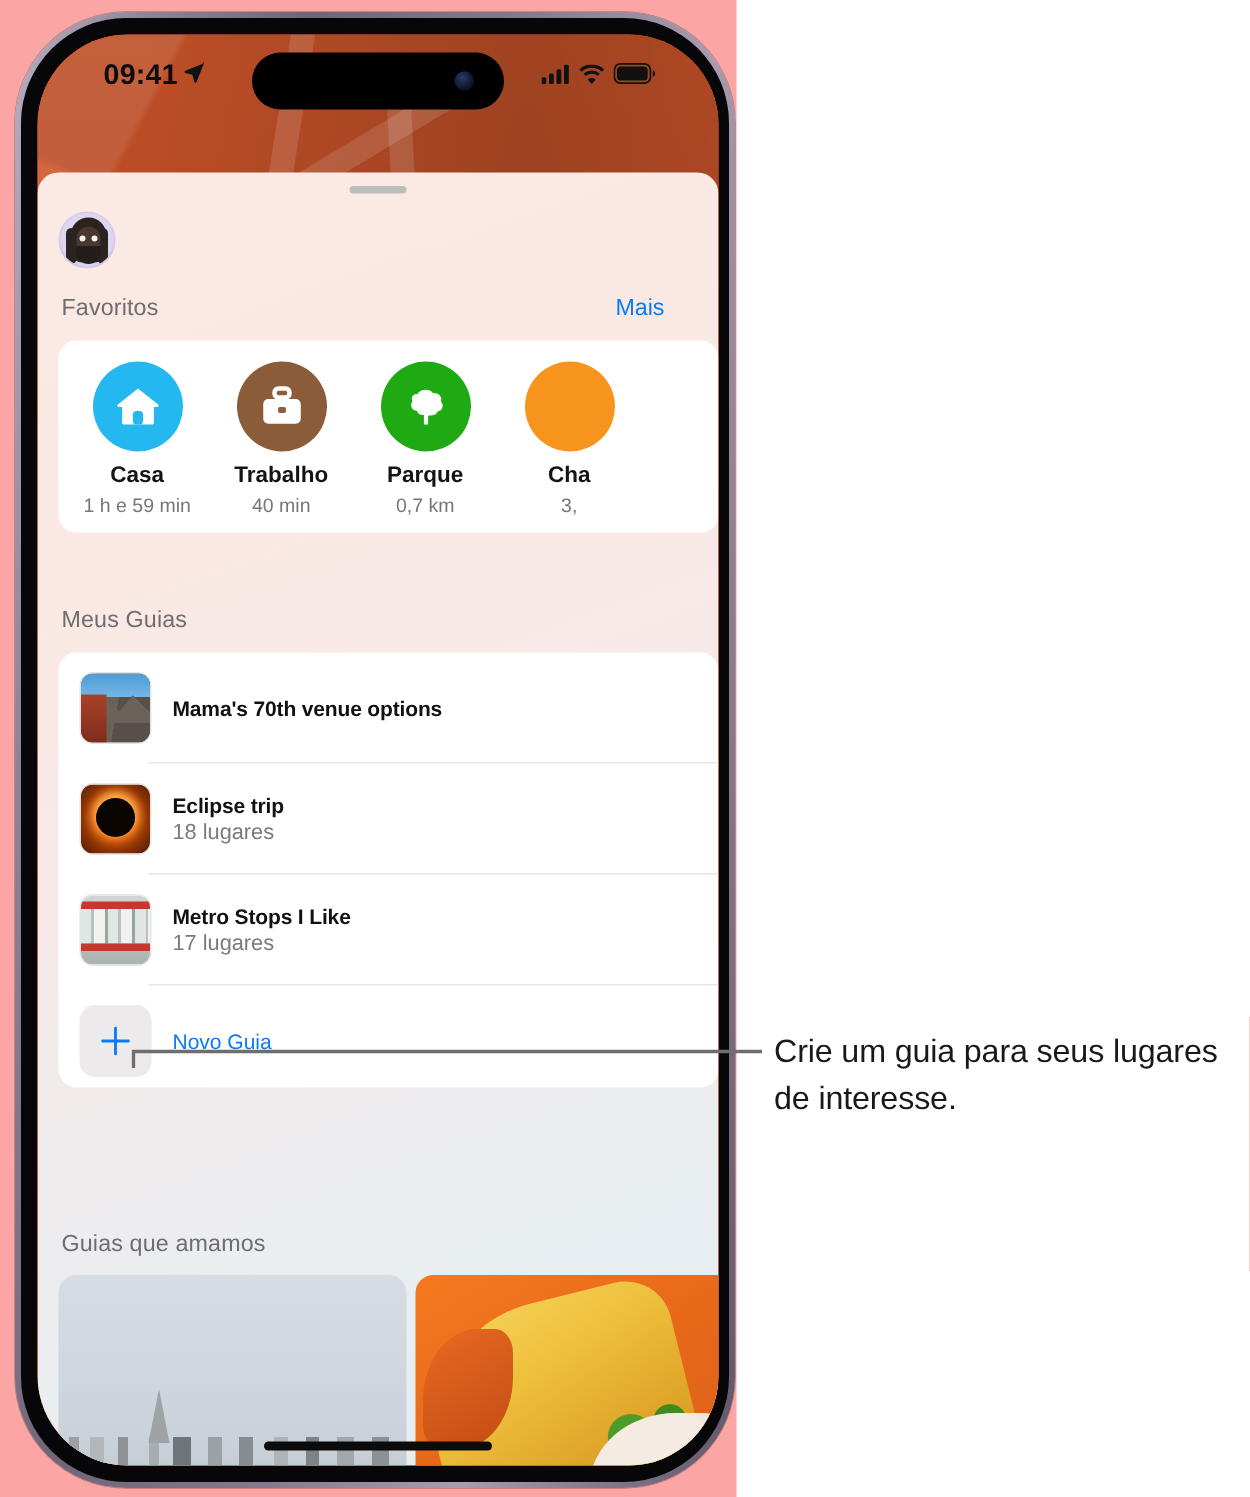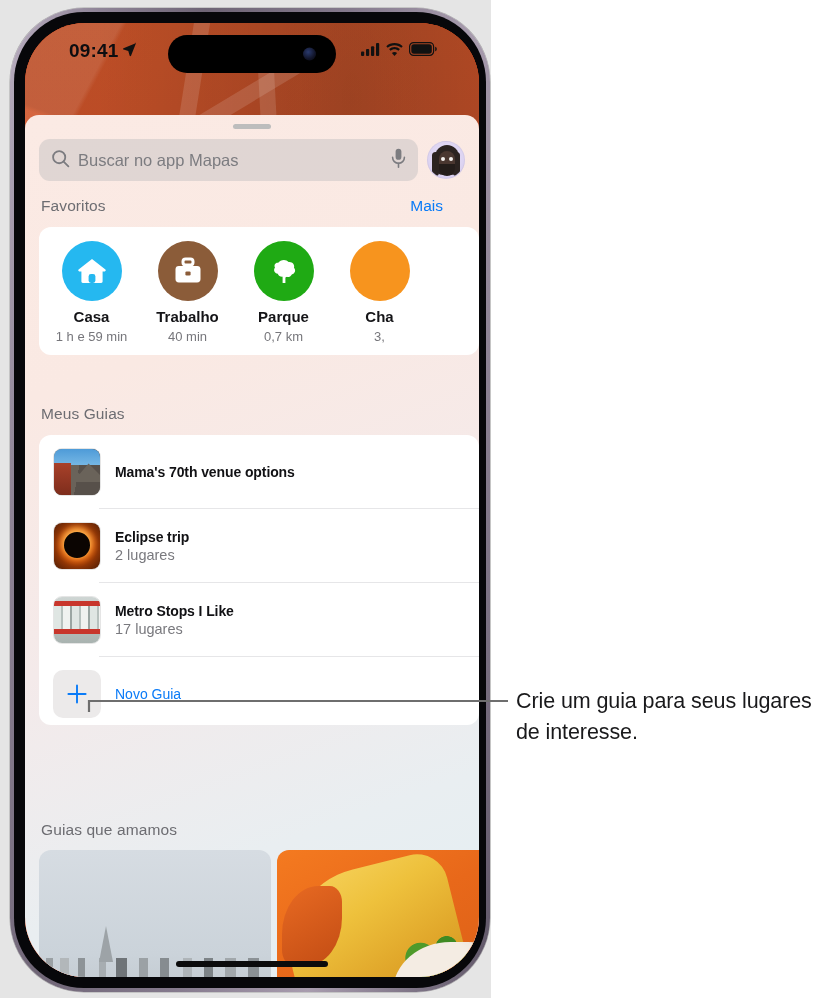--- a/index.html
+++ b/index.html
@@ -2,21 +2,21 @@
 <html><head>
 <meta charset="utf-8">
 <style>
   * { box-sizing: border-box; margin: 0; padding: 0; }
   html, body {
     width: 833px; height: 998px;
     background: #ffffff;
     font-family: "Liberation Sans", sans-serif;
     overflow: hidden;
   }
-  #root { position: relative; width: 833px; height: 998px; background: #e5e5e5; }
+  #root { position: relative; width: 833px; height: 998px; background: #fca5a5; }
 
   
   .phone {
     position: absolute;
     left: 10px; top: 8px;
     width: 480px; height: 984px;
     border-radius: 74px;
     background: linear-gradient(100deg,#b9aec0 0%,#8e8396 14%,#6f6576 30%,#857a8d 52%,#a89cae 72%,#7a7082 90%,#5e5566 100%);
     box-shadow: 0 0 0 0.5px rgba(0,0,0,.28);
   }
@@ -298,36 +298,20 @@
           </div>
           <div class="dyn-island">
             <div class="di-cam"></div>
           </div>
         </div>
 
         <div class="sheet">
           <div class="grabber"></div>
 
           <div class="search-row">
-            <div class="search-field">
-              <span>
-                <svg width="19" height="19" viewBox="0 0 20 20">
-                  <circle cx="8.6" cy="8.6" r="6.4" fill="none" stroke="#7c7c80" stroke-width="1.9"></circle>
-                  <line x1="13.3" y1="13.3" x2="18.3" y2="18.3" stroke="#7c7c80" stroke-width="1.9" stroke-linecap="round"></line>
-                </svg>
-              </span>
-              <span class="search-ph">Buscar no app Mapas</span>
-              <span class="mic-ic">
-                <svg width="15" height="20" viewBox="0 0 15 20">
-                  <rect x="4.6" y="0.8" width="5.8" height="11" rx="2.9" fill="#7c7c80"></rect>
-                  <path d="M1.6 9.4a5.9 5.9 0 0 0 11.8 0" fill="none" stroke="#7c7c80" stroke-width="1.6" stroke-linecap="round"></path>
-                  <line x1="7.5" y1="15.3" x2="7.5" y2="19.2" stroke="#7c7c80" stroke-width="1.6" stroke-linecap="round"></line>
-                </svg>
-              </span>
-            </div>
             <div class="avatar">
               <div class="av-hair"></div>
               <div class="av-hair2"></div>
               <div class="av-hair3"></div>
               <div class="av-face"></div>
               <div class="av-eye l"></div>
               <div class="av-eye r"></div>
               <div class="av-beard"></div>
             </div>
           </div>
@@ -396,21 +380,21 @@
               </div>
               <div class="guide-sep" style="bottom:0;"></div>
             </div>
 
             <div class="guide-row">
               <div class="g-thumb">
                   <div class="th-eclipse"></div>
                 </div>
               <div>
                 <div class="g-title">Eclipse trip</div>
-                <div class="g-sub">2 lugares</div>
+                <div class="g-sub">18 lugares</div>
               </div>
               <div class="guide-sep" style="bottom:0;"></div>
             </div>
 
             <div class="guide-row">
               <div class="g-thumb">
                   <div class="th-metro"></div>
                 </div>
               <div>
                 <div class="g-title">Metro Stops I Like</div>

